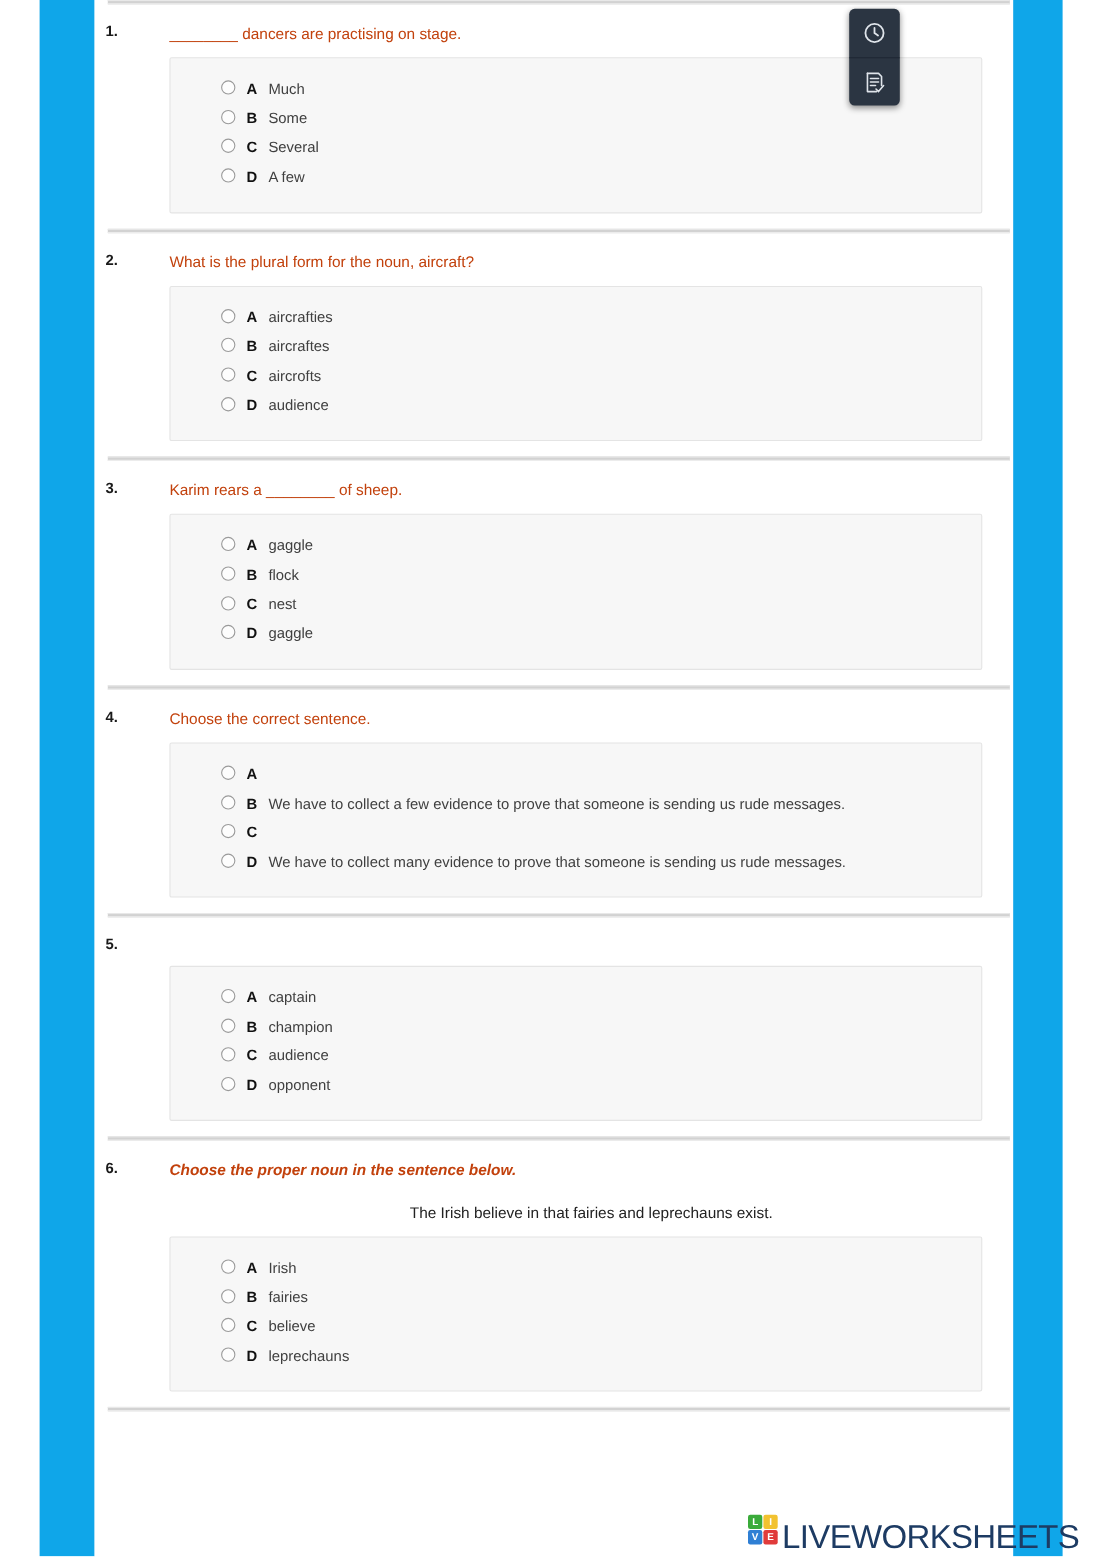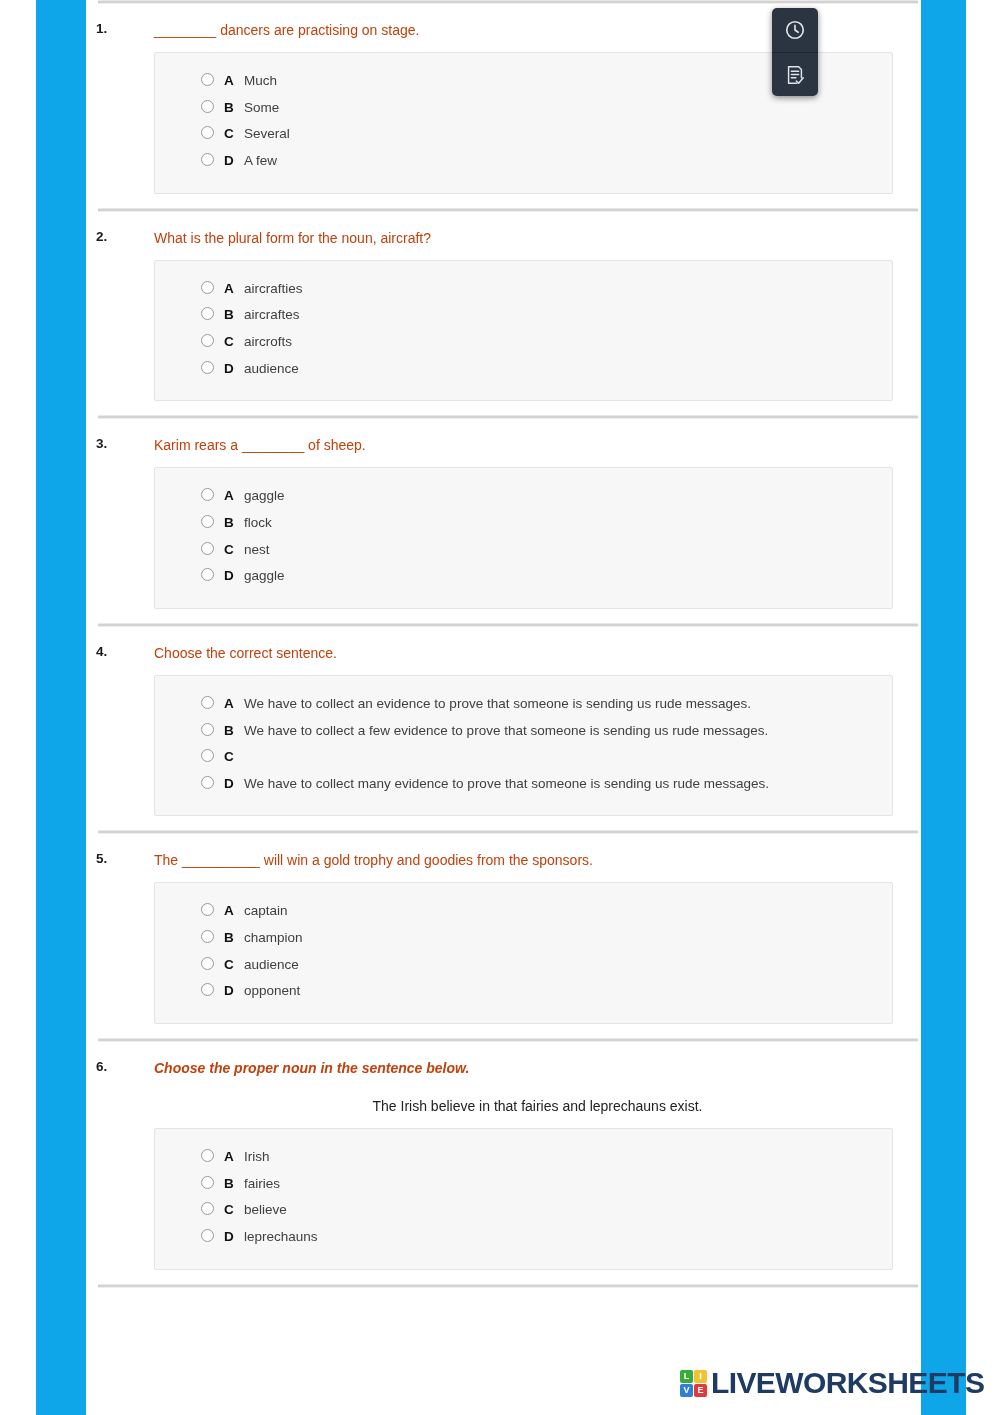--- a/index.html
+++ b/index.html
@@ -183,24 +183,25 @@
     color: #ffffff;
     border-radius: 2px;
     line-height: 1;
   }
   .lw-tile.l { background: #3aab3a; }
   .lw-tile.i { background: #f2c230; }
   .lw-tile.v { background: #2f7fd4; }
   .lw-tile.e { background: #e03b3b; }
   .lw-word {
     font-size: 30px;
-    font-weight: bold;
+    font-weight: normal;
     letter-spacing: -0.6px;
     color: #1d3b63;
     line-height: 1;
+    margin-top: 15px;
   }
 </style>
 </head>
 <body>
 
 <div id="page">
 
   <div class="side-bar left"></div>
   <div class="side-bar right"></div>
 
@@ -305,21 +306,20 @@
         <div class="q-head">
           <div class="q-num">4.</div>
           <div class="q-stem-wrap">
             <div class="q-stem">Choose the correct sentence.</div>
           </div>
         </div>
         <div class="options-box">
           <label class="option">
             <span class="radio"></span>
             <span class="opt-letter">A</span>
-            <span class="opt-text">We have to collect an evidence to prove that someone is sending us rude messages.</span>
           </label>
           <label class="option">
             <span class="radio"></span>
             <span class="opt-letter">B</span>
             <span class="opt-text">We have to collect a few evidence to prove that someone is sending us rude messages.</span>
           </label>
           <label class="option">
             <span class="radio"></span>
             <span class="opt-letter">C</span>
           </label>
@@ -327,23 +327,20 @@
             <span class="radio"></span>
             <span class="opt-letter">D</span>
             <span class="opt-text">We have to collect many evidence to prove that someone is sending us rude messages.</span>
           </label>
         </div>
       </div>
       <div class="divider"></div>
       <div class="question">
         <div class="q-head">
           <div class="q-num">5.</div>
-          <div class="q-stem-wrap">
-            <div class="q-stem">The __________ will win a gold trophy and goodies from the sponsors.</div>
-          </div>
         </div>
         <div class="options-box">
           <label class="option">
             <span class="radio"></span>
             <span class="opt-letter">A</span>
             <span class="opt-text">captain</span>
           </label>
           <label class="option">
             <span class="radio"></span>
             <span class="opt-letter">B</span>

